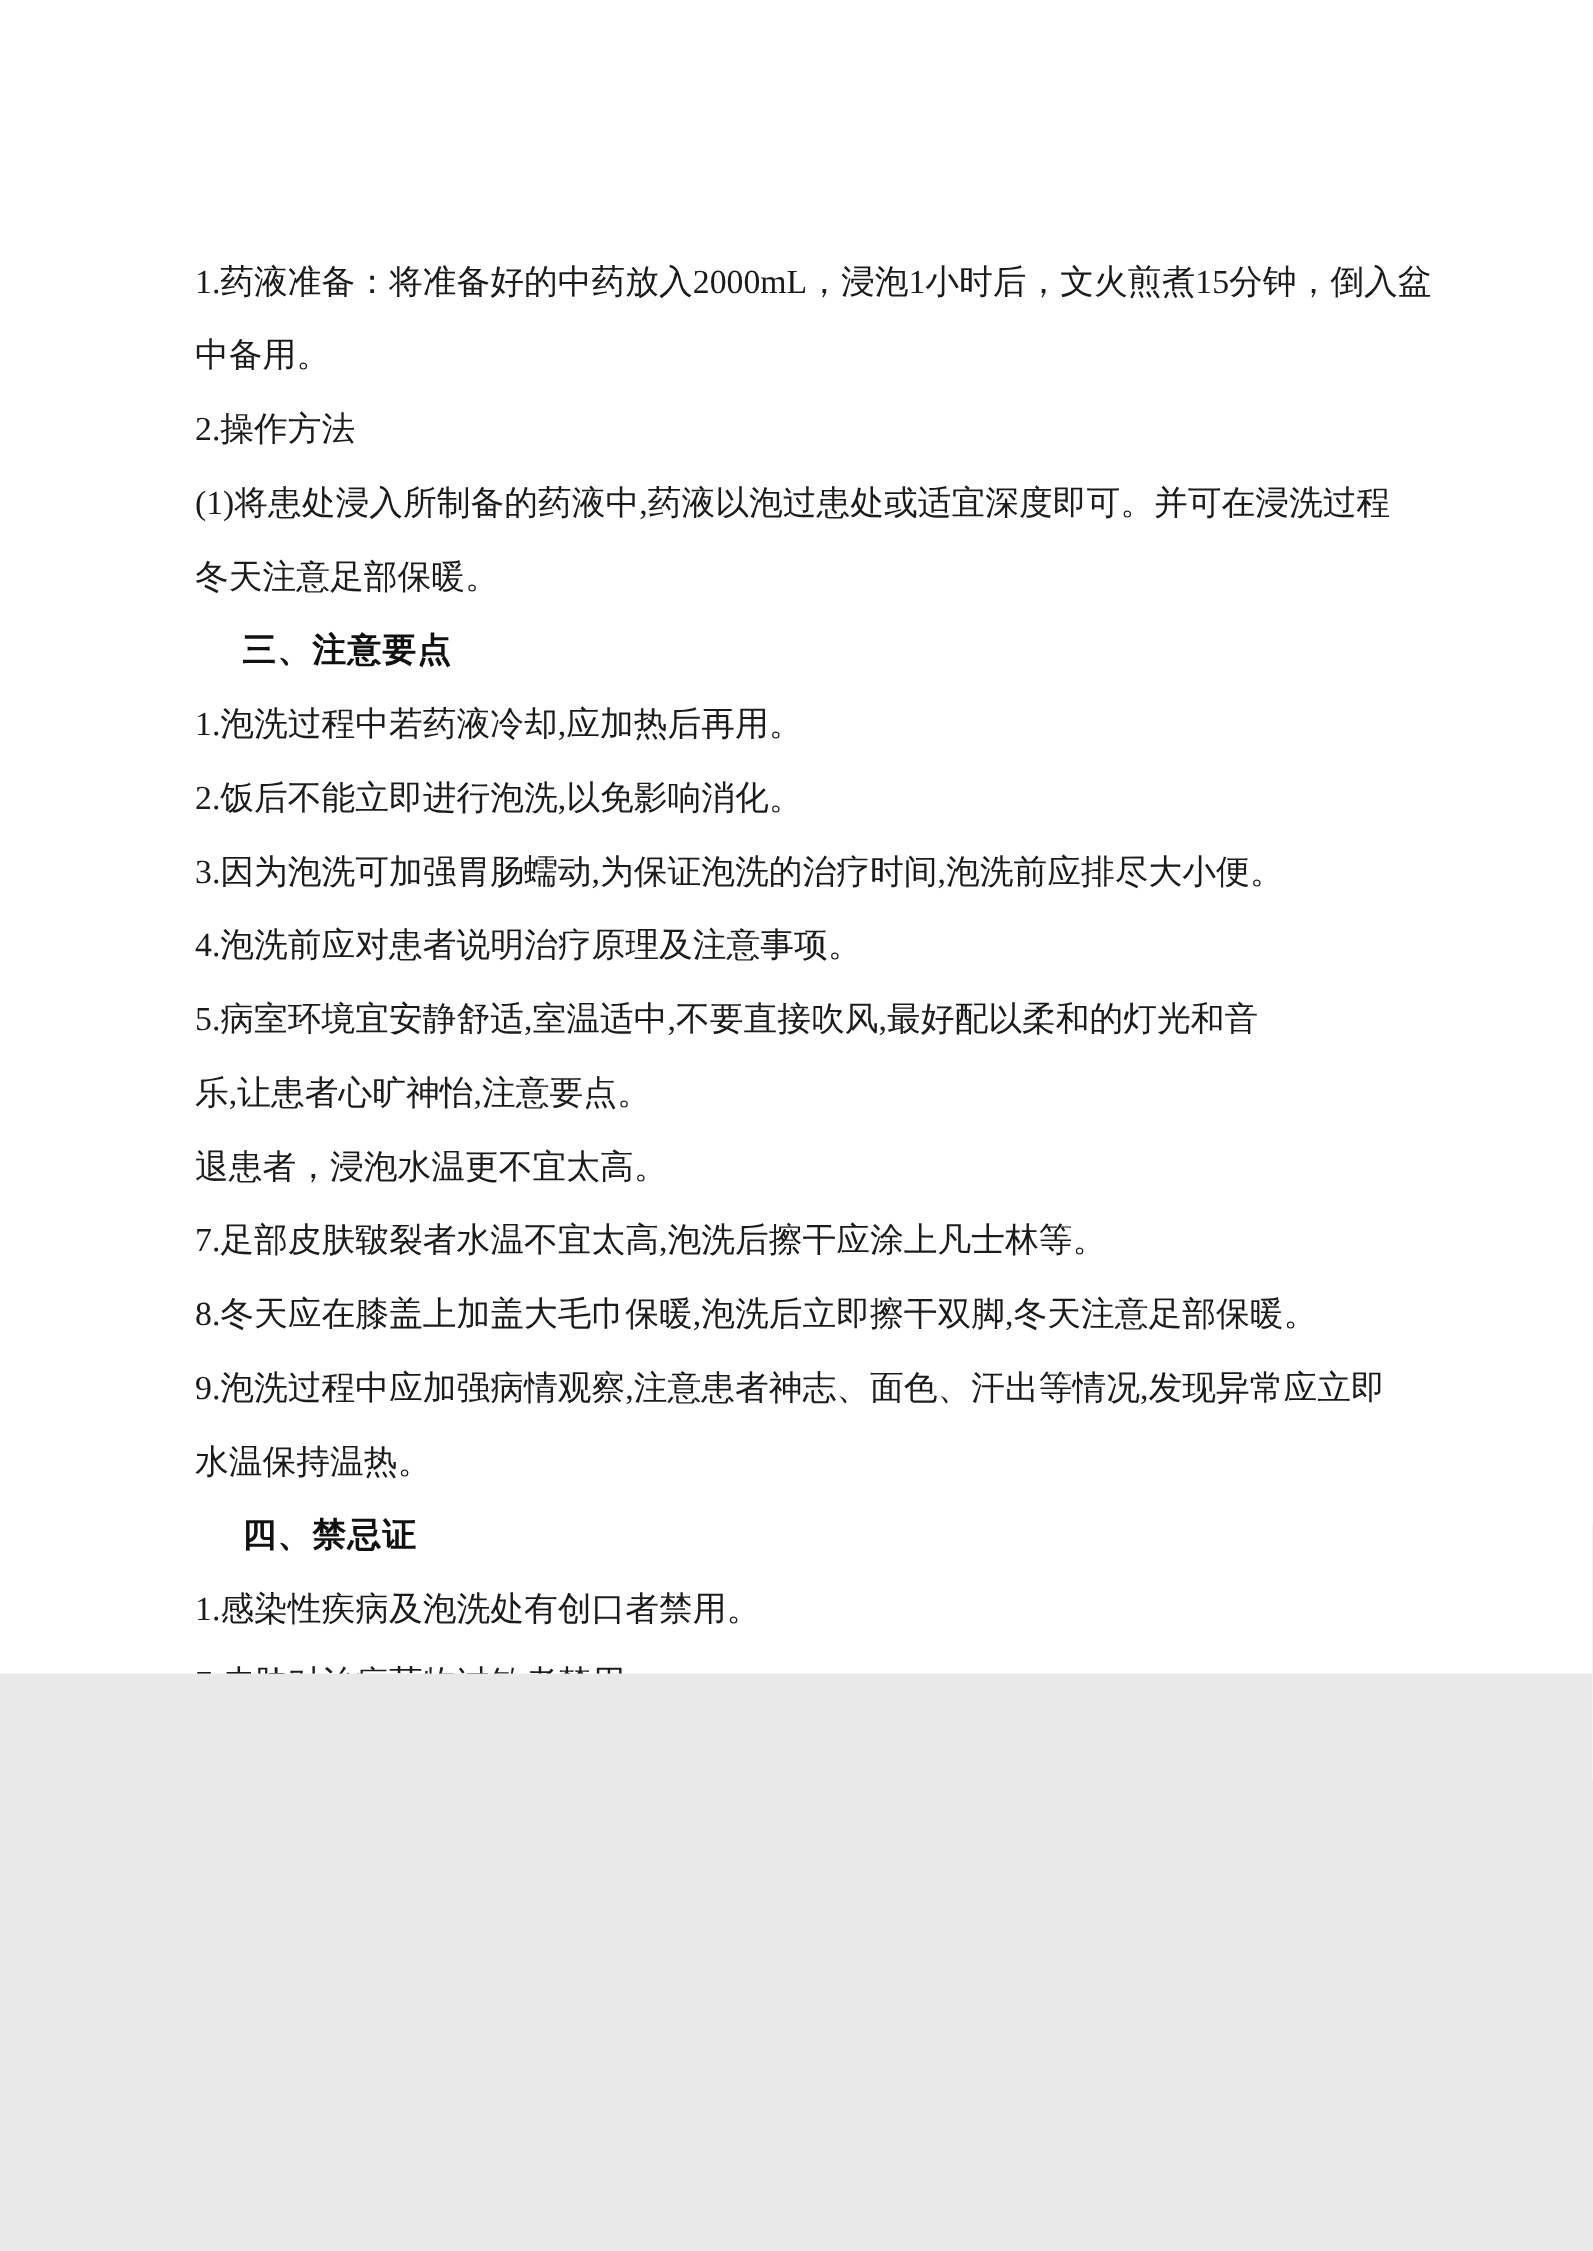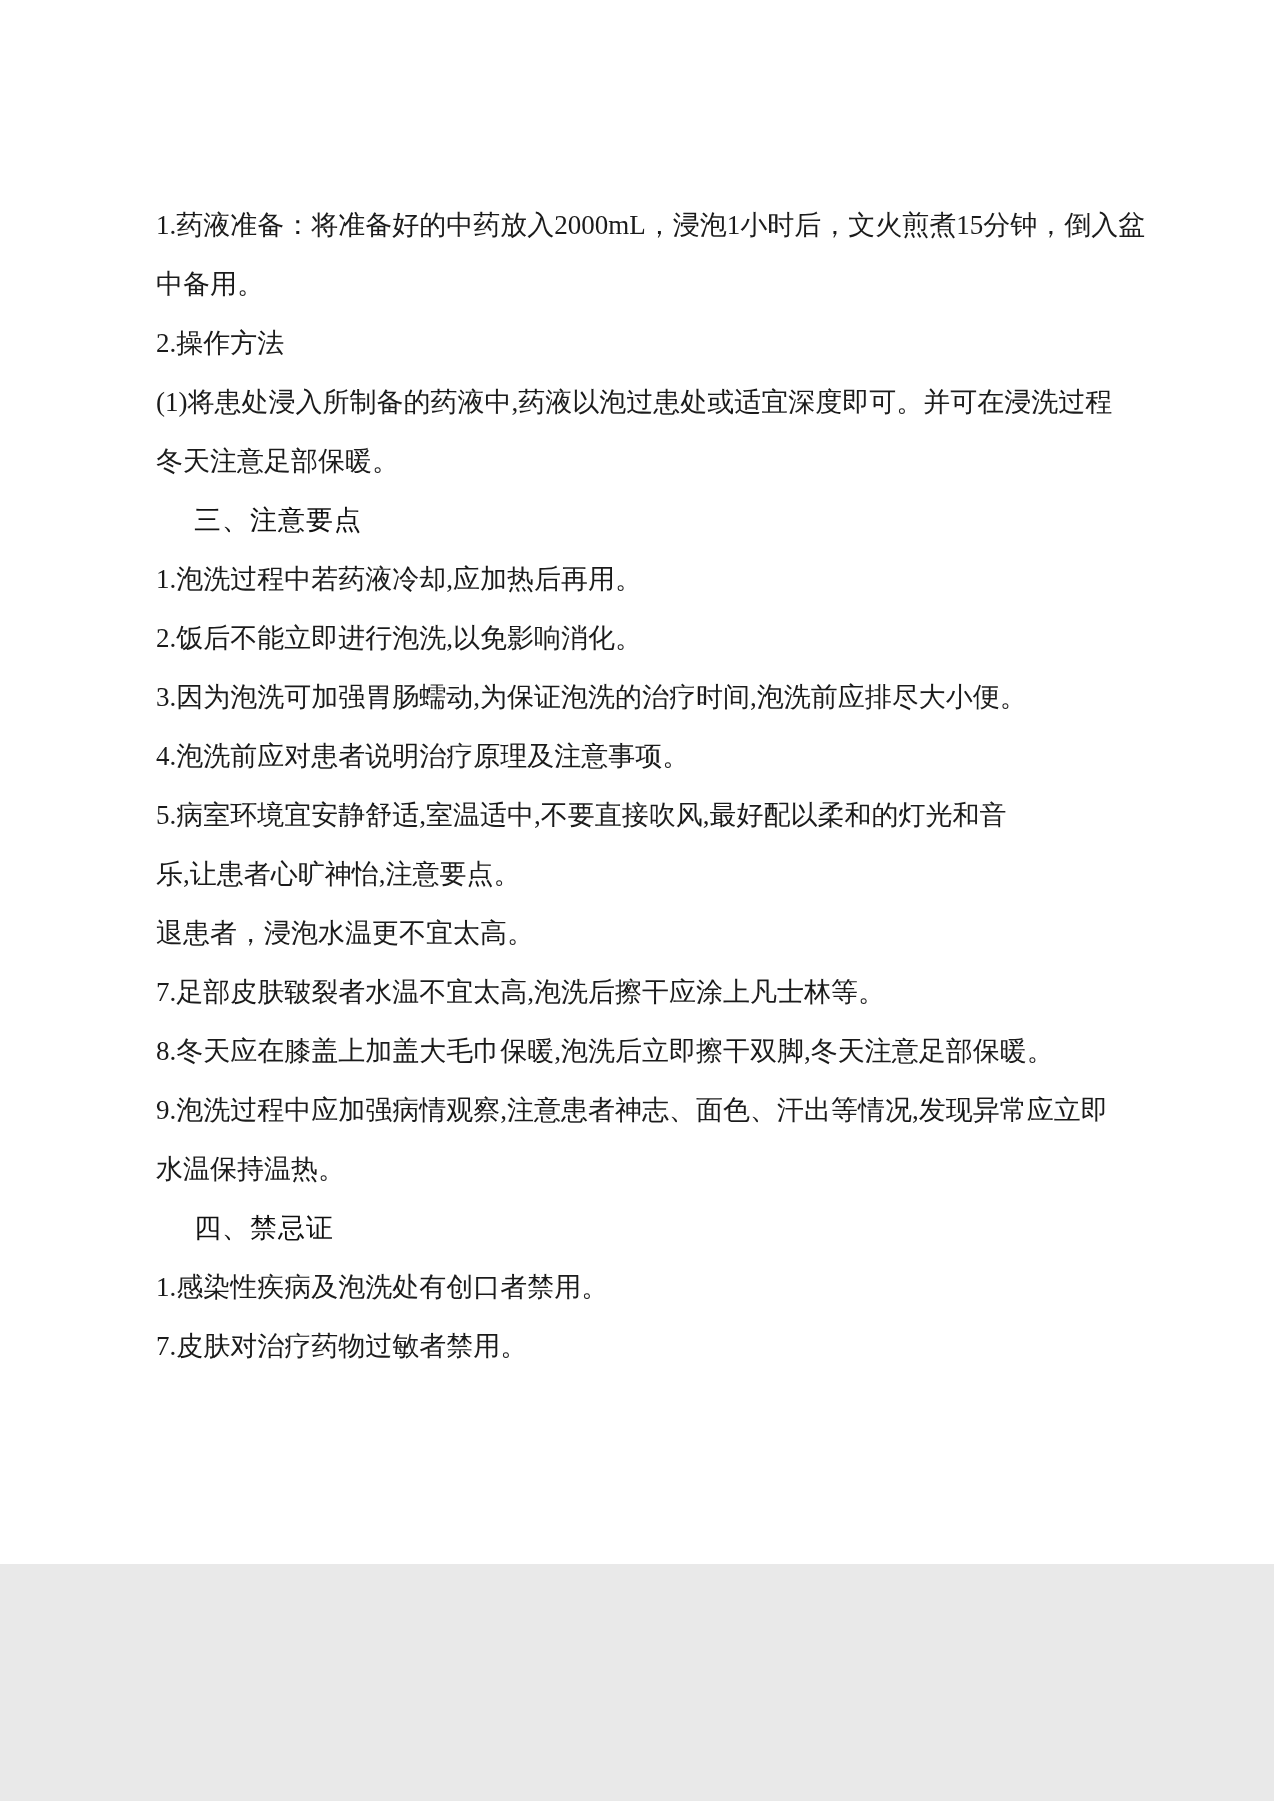--- a/index.html
+++ b/index.html
@@ -3,21 +3,21 @@
 <meta charset="utf-8">
 <style>
   html, body {
     margin: 0;
     padding: 0;
     background: #e9e9e9;
   }
   .page {
     position: relative;
     width: 1274px;
-    height: 1564px;
+    height: 1339px;
     background: #ffffff;
     margin: 0 auto;
     overflow: hidden;
     color: #1b1b1b;
   }
   .content {
     position: absolute;
     left: 156px;
     top: 196px;
     width: 974px;
@@ -25,21 +25,21 @@
   .line {
     font-family: "Liberation Serif", "DejaVu Serif", serif;
     font-size: 27px;
     line-height: 59px;
     height: 59px;
     white-space: nowrap;
     color: #1b1b1b;
   }
   .line.heading {
     font-family: "Liberation Sans", "DejaVu Sans", sans-serif;
-    font-weight: 400;
+    font-weight: 700;
     text-indent: 38px;
     letter-spacing: 1px;
     color: #111111;
   }
   .footer {
     position: absolute;
     left: 0;
     top: 1682px;
     width: 100%;
     text-align: center;

